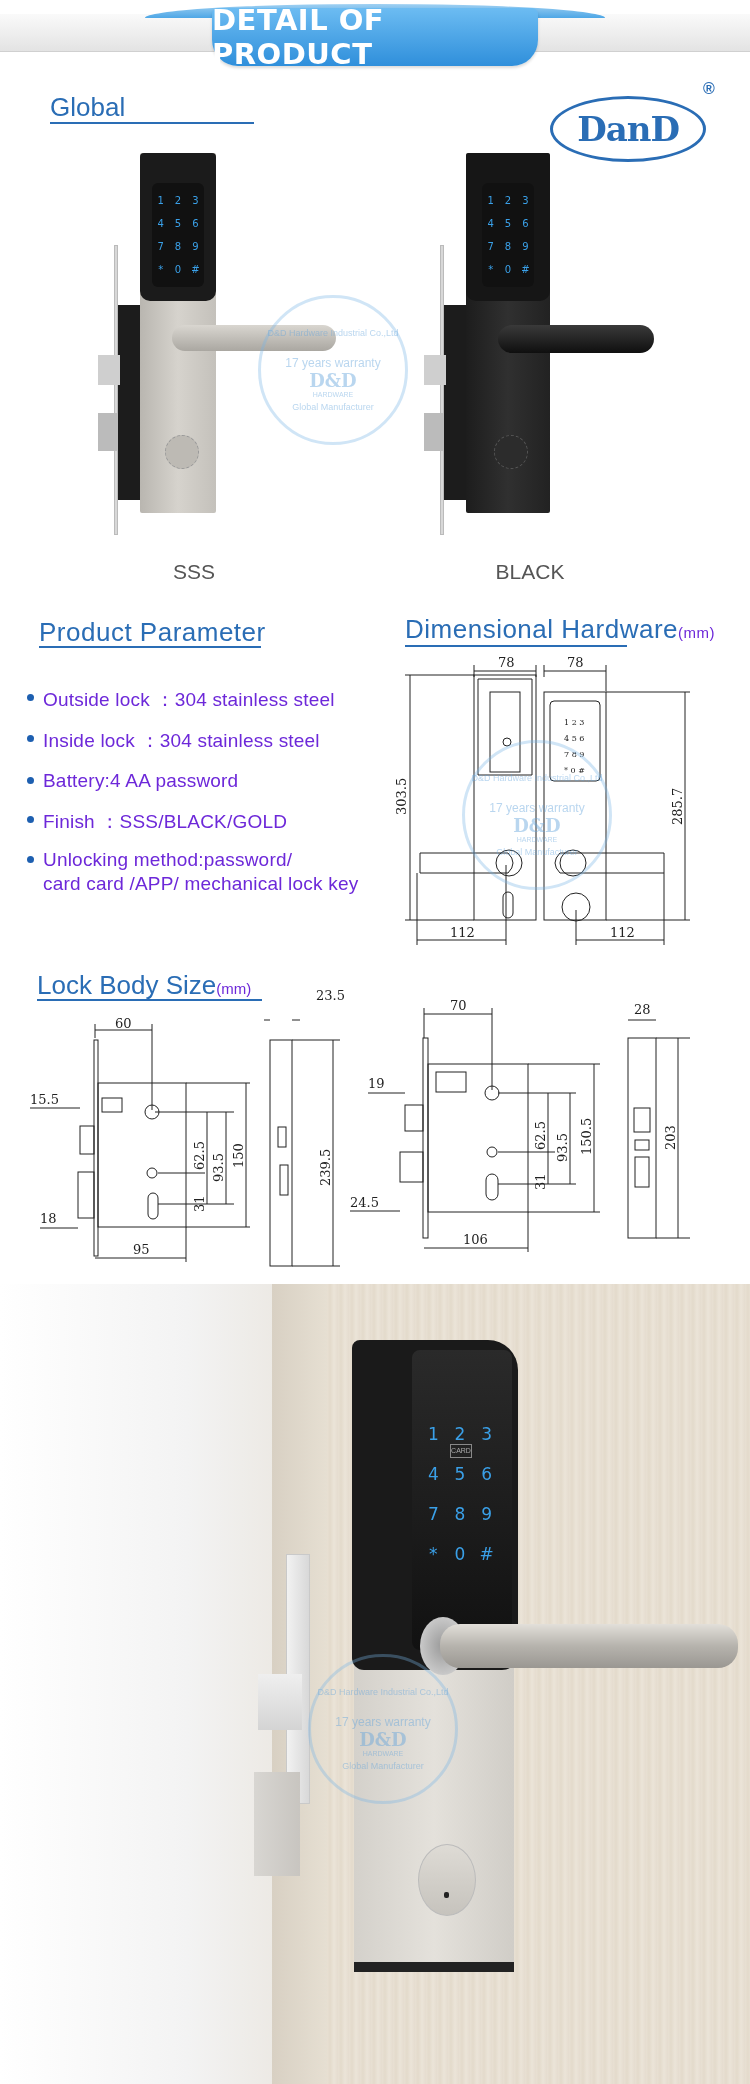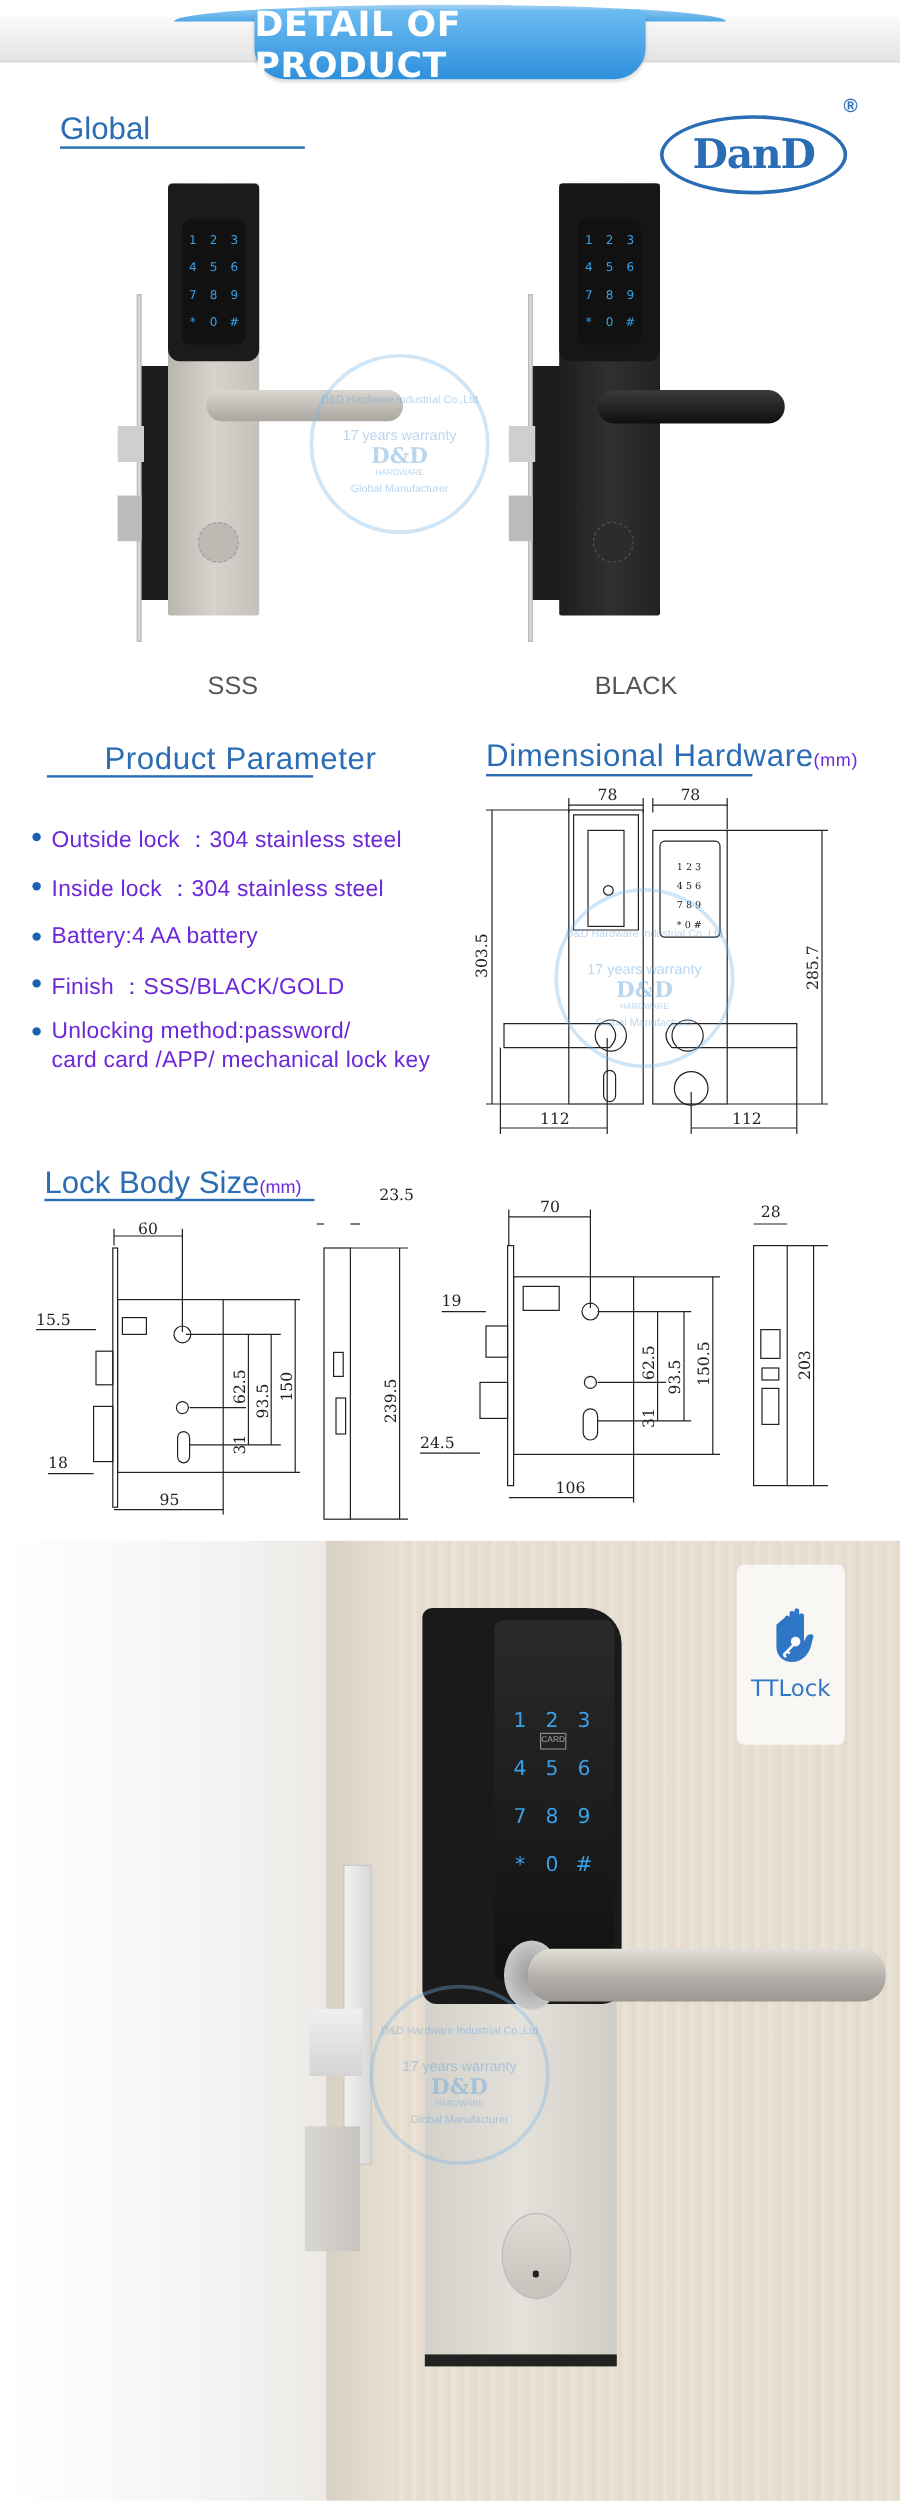--- a/index.html
+++ b/index.html
@@ -115,34 +115,34 @@
   <div style="font-size:9px;">D&amp;D Hardware Industrial Co.,Ltd</div>
   <div style="font-size:12px;margin-top:18px;">17 years warranty</div>
   <div class="wm-logo" style="font-size:18px;">D&amp;D</div>
   <div style="font-size:7px;">HARDWARE</div>
   <div style="font-size:9px;margin-top:4px;">Global Manufacturer</div>
 </div>
 
 <div class="abs finish-label" style="left:124px;top:560px;">SSS</div>
 <div class="abs finish-label" style="left:460px;top:560px;">BLACK</div>
 
-<div class="abs sec-title" style="left:39px;top:617px;font-size:26px;letter-spacing:0.5px;margin-left:48px;">Product Parameter</div>
+<div class="abs sec-title" style="left:39px;top:617px;font-size:26px;letter-spacing:0.5px;">Product Parameter</div>
 <div class="abs sec-line" style="left:39px;top:646px;width:222px;"></div>
 
 <div class="abs param" style="top:687px;">
     <span class="dot"></span>
     <span>Outside lock ：304 stainless steel</span>
   </div>
 <div class="abs param" style="top:728px;">
     <span class="dot"></span>
     <span>Inside lock ：304 stainless steel</span>
   </div>
 <div class="abs param" style="top:770px;">
     <span class="dot"></span>
-    <span>Battery:4 AA battery</span>
+    <span>Battery:4 AA password</span>
   </div>
 <div class="abs param" style="top:809px;">
     <span class="dot"></span>
     <span>Finish ：SSS/BLACK/GOLD</span>
   </div>
 <div class="abs param" style="top:849px;">
     <span class="dot"></span>
     <span>Unlocking method:password/</span>
   </div>
 <div class="abs param" style="top:873px;left:43px;">
@@ -341,28 +341,20 @@
     <span style="font-size:17px;">*</span>
     <span style="font-size:17px;">0</span>
     <span style="font-size:17px;">#</span>
   </div>
   <div class="abs" style="left:450px;top:160px;width:22px;height:14px;border:1px solid #888;color:#aaa;font-size:7px;text-align:center;line-height:12px;">CARD</div>
   <div class="abs" style="left:420px;top:333px;width:46px;height:58px;border-radius:50%;background:radial-gradient(#999,#ddd);"></div>
   <div class="abs" style="left:440px;top:340px;width:298px;height:44px;background:linear-gradient(#e2dfd9,#b6b3ad,#9a9792);border-radius:20px;"></div>
   <div class="abs" style="left:418px;top:560px;width:58px;height:72px;border-radius:50%;background:linear-gradient(#dedbd5,#c6c3bd);border:1px solid #bbb;"></div>
   <div class="abs" style="left:444px;top:608px;width:5px;height:6px;background:#222;border-radius:2px;"></div>
 
-  <div class="abs ttlock">
-    <svg width="40" height="46" viewBox="0 0 40 46">
-      <path d="M8 14 v18 c0 8 6 13 13 13 c8 0 14 -6 16 -14 l2 -8 c-2 -2 -5 -1 -6 1 l-2 4 v-22 c0 -2 -4 -2 -4 0 v16 v-20 c0 -2 -4 -2 -4 0 v20 v-18 c0 -2 -4 -2 -4 0 v18 v-14 c0 -2 -4 -2 -4 0 z" fill="#2f77c6"></path>
-      <circle cx="24" cy="28" r="4" fill="#fff"></circle>
-      <path d="M22 31 l-8 8 m3 -3 l2 2 m-5 1 l2 2" stroke="#fff" stroke-width="2"></path>
-    </svg>
-    <span>TTLock</span>
-  </div>
 
   <div class="abs wm" style="left:308px;top:370px;width:150px;height:150px;">
     <div style="font-size:9px;">D&amp;D Hardware Industrial Co.,Ltd</div>
     <div style="font-size:12px;margin-top:18px;">17 years warranty</div>
     <div class="wm-logo" style="font-size:18px;">D&amp;D</div>
     <div style="font-size:7px;">HARDWARE</div>
     <div style="font-size:9px;margin-top:4px;">Global Manufacturer</div>
   </div>
 </div>
 

